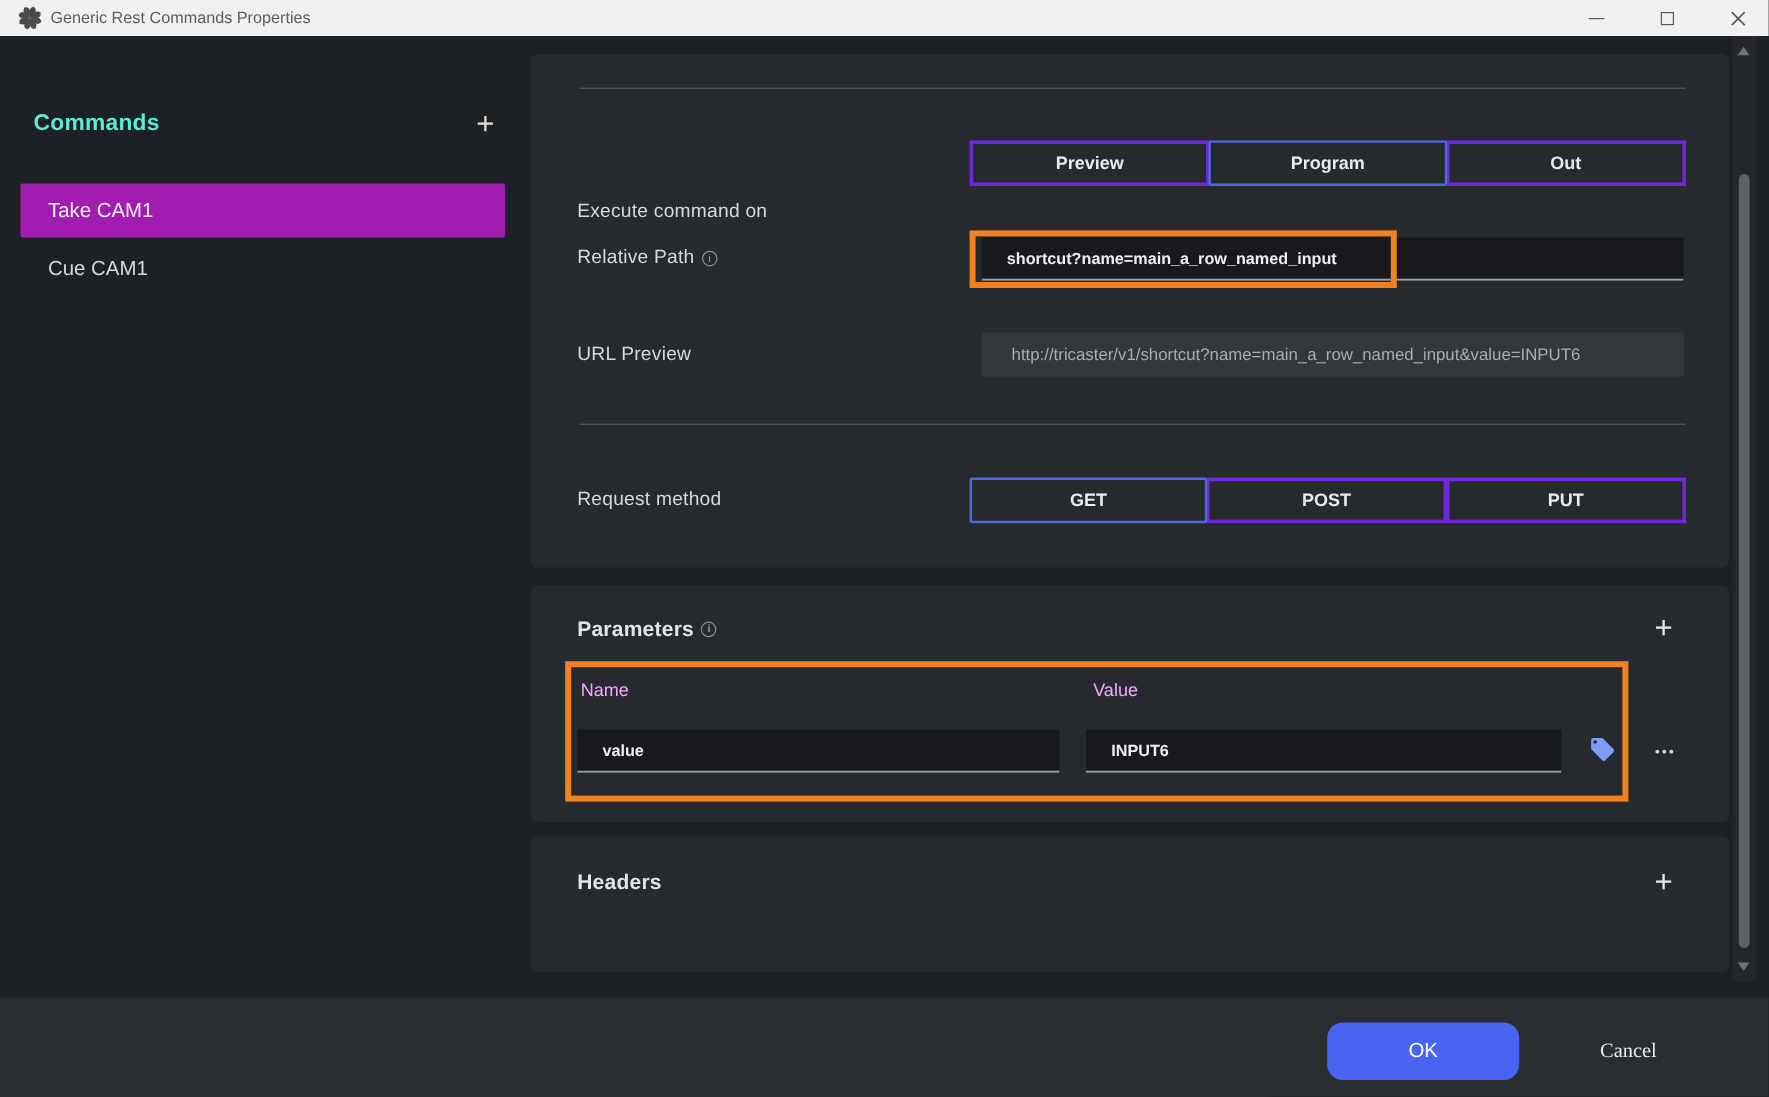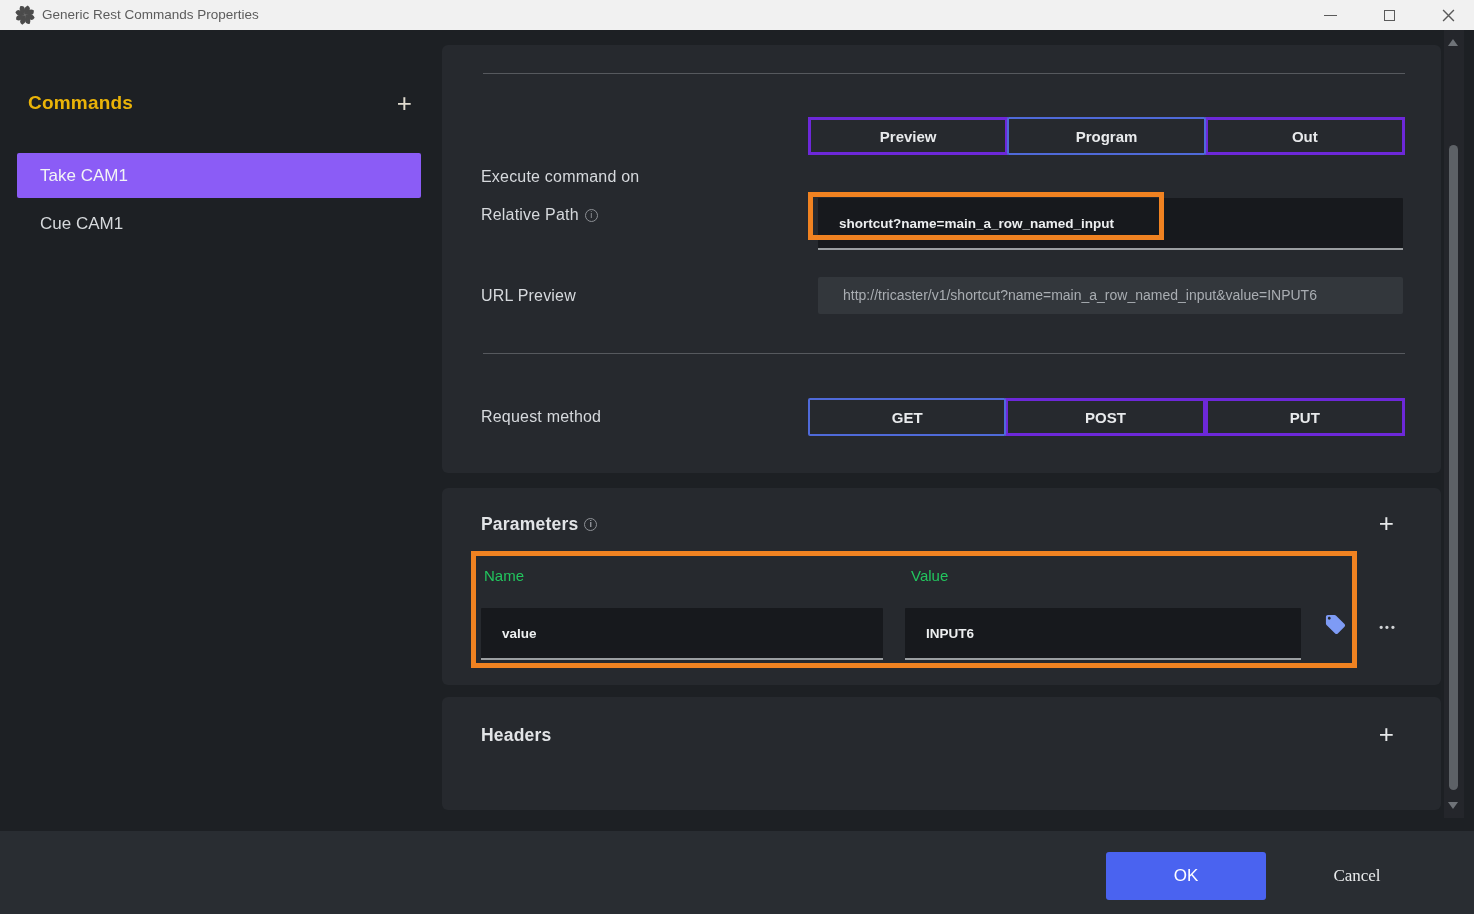--- a/index.html
+++ b/index.html
@@ -27,29 +27,29 @@
   .win-close { left:1425px; }
   .min-glyph { display:block; width:13px; height:0; border-top:1.5px solid #5a5a5a; }
   .max-glyph { display:block; width:11px; height:11px; border:1.5px solid #5a5a5a; }
 
   
   .sidebar { position:absolute; left:0; top:30px; width:430px; height:801px; }
   .sidebar-header {
     position:absolute; left:28px; right:18px; top:62px;
     display:flex; align-items:center; justify-content:space-between;
   }
-  .sidebar-title { font-size:19px; font-weight:700; color:#eab308; letter-spacing:.2px; }
+  .sidebar-title { font-size:19px; font-weight:700; color:#5eead4; letter-spacing:.2px; }
   .plus { font-size:26px; font-weight:300; color:#e0dbcf; line-height:22px; cursor:default; }
   .cmd-item {
     position:absolute; left:17px; width:404px;
     font-size:17px; color:#d6d9dc; padding-left:23px;
   }
   .cmd-item.selected {
     top:123px; height:45px; line-height:45px;
-    background:#8b5cf6; border-radius:2px; color:#f2f4f6;
+    background:#a21caf; border-radius:2px; color:#f2f4f6;
   }
   .cmd-item.plain { top:176px; height:36px; line-height:36px; }
 
   
   .panel {
     position:absolute; left:442px; width:999px;
     background:#26292e; border-radius:6px;
   }
   .panel-1 { top:45px; height:428px; }
   .panel-2 { top:488px; height:197px; }
@@ -80,35 +80,35 @@
     font-family:"Liberation Sans", sans-serif;
     margin-left:-1px;
   }
   .seg-btn:first-child { margin-left:0; }
   .seg-btn.selected {
     border:2px solid #4f6ad9; border-radius:2px; z-index:2;
   }
 
   
   .dark-input {
-    position:absolute; height:52px;
+    position:absolute; height:36px;
     background:#17191d; border:none; border-bottom:2px solid #9b9ea1;
     color:#edeff0; font-size:13.5px; font-weight:700;
     font-family:"Liberation Sans", sans-serif;
     padding:0 0 0 21px; outline:none; border-radius:1px 1px 0 0;
   }
   .url-box {
     position:absolute; left:376px; top:232px; width:585px; height:37px;
     background:#33373c; border-radius:2px;
     line-height:37px; padding-left:25px;
     font-size:14px; color:#a9adb2;
     white-space:nowrap; overflow:hidden;
   }
 
-  .col-label { position:absolute; top:79px; font-size:15px; color:#22c55e; }
+  .col-label { position:absolute; top:79px; font-size:15px; color:#f0abfc; }
 
   .tag-icon { position:absolute; left:882px; top:125px; width:23px; height:23px; }
   .ellipsis-btn {
     position:absolute; left:926px; top:120px; width:40px; height:37px;
     display:flex; align-items:center; justify-content:center;
     color:#d3d5d8; font-size:11px; font-weight:700; letter-spacing:2px;
   }
 
   
   .annotation {
@@ -130,21 +130,21 @@
   .scroll-up { top:9px; border-bottom:7px solid #6f7378; }
   .scroll-down { top:772px; border-top:7px solid #6f7378; }
 
   
   .footer {
     position:absolute; left:0; top:831px; width:1474px; height:83px;
     background:#292d32;
   }
   .ok-btn {
     position:absolute; left:1106px; top:21px; width:160px; height:48px;
-    background:#4a63f0; border:none; border-radius:3px;
+    background:#4a63f0; border:none; border-radius:13px;
     color:#ffffff; font-size:17px; font-family:"Liberation Sans", sans-serif;
     display:flex; align-items:center; justify-content:center; cursor:pointer;
   }
   .cancel-btn {
     position:absolute; left:1300px; top:21px; width:114px; height:48px;
     background:transparent; border:none;
     color:#e9ebec; font-size:17px; font-family:Liberation Serif, serif;
     display:flex; align-items:center; justify-content:center; cursor:pointer;
   }
 </style>

